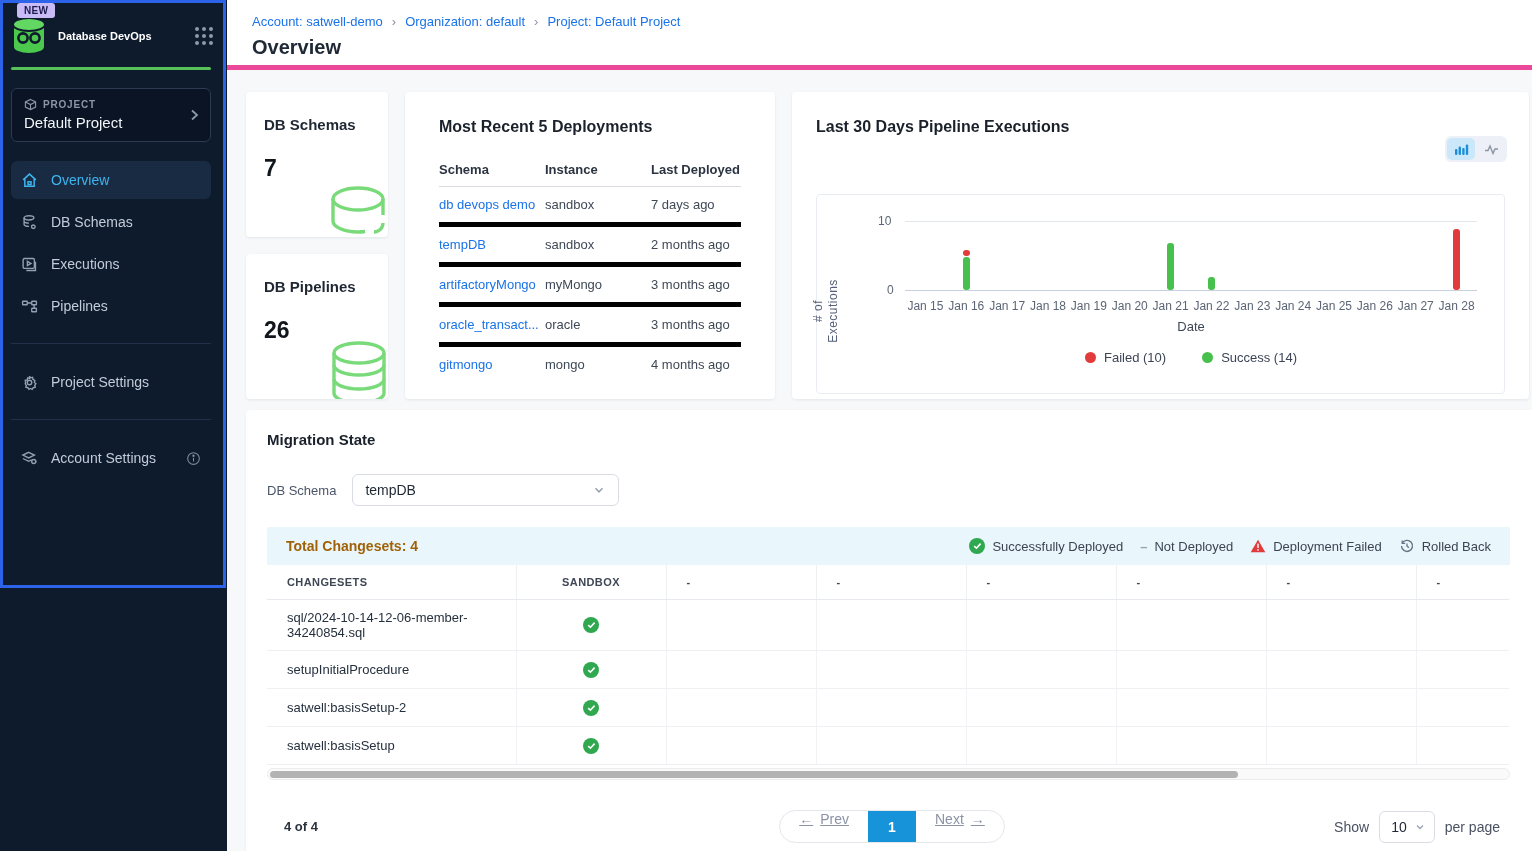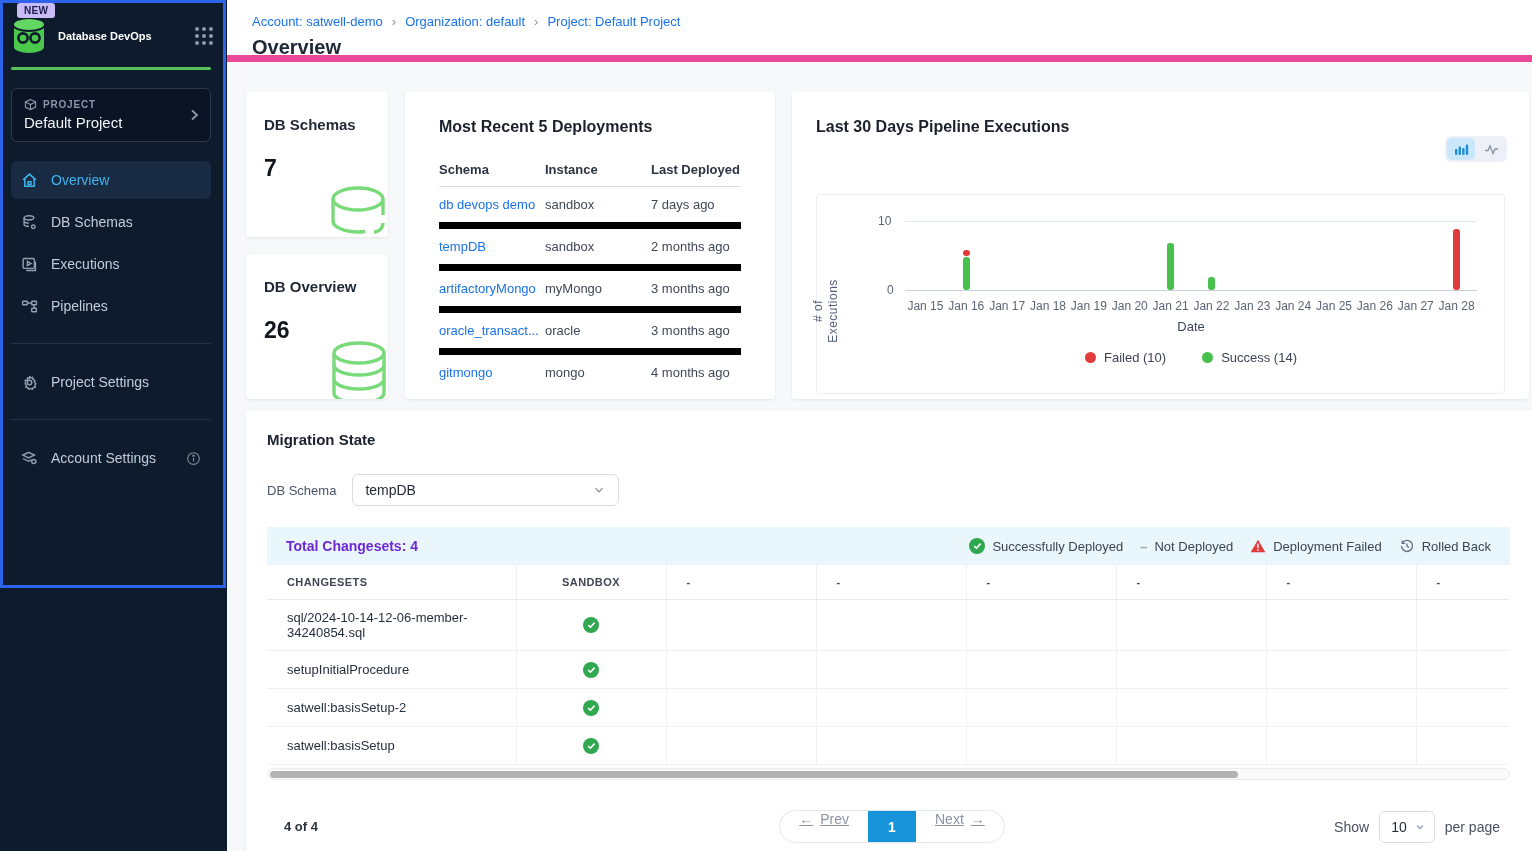--- a/index.html
+++ b/index.html
@@ -24,40 +24,40 @@
   .nav { margin:19px 16px 0 11px; }
   .nav-item { display:flex; align-items:center; gap:13px; height:38px; padding:0 10px; border-radius:6px; margin-bottom:4px; color:#c3cbd8; font-size:14px; cursor:pointer; }
   .nav-item .nav-ico { color:#93a0b4; display:flex; align-items:center; }
   .nav-item.active { background:#192b42; color:#3db5f0; }
   .nav-item.active .nav-ico { color:#3db5f0; }
   .nav-divider { border:none; border-top:1px solid #223149; margin:18px 16px 18px 11px; }
   .info-ico { margin-left:auto; color:#7c889c; display:flex; }
 
   
   .main { position:absolute; left:227px; top:0; right:0; bottom:0; }
-  .topbar { height:62px; background:#ffffff; border-bottom:7px solid #ec4899; padding:14px 0 0 25px; }
+  .topbar { height:70px; background:#ffffff; border-bottom:5px solid #ec4899; padding:14px 0 0 25px; }
   .breadcrumb { display:flex; align-items:center; font-size:13px; }
   .crumb { color:#1a73e8; cursor:pointer; }
   .crumb-sep { color:#8a94a3; margin:0 9px; font-size:13px; }
   .page-title { font-size:20px; font-weight:bold; color:#202a37; margin-top:7px; }
 
   .content { position:absolute; top:70px; left:0; right:0; bottom:0; background:#f6f8fa; overflow:hidden; }
   .cards-row { display:flex; gap:17px; margin:22px 3px 0 19px; height:307px; }
   .card { background:#fff; border-radius:4px; box-shadow:0 1px 3px rgba(16,24,40,.08); }
   .stats-col { width:142px; display:flex; flex-direction:column; gap:17px; flex:none; }
   .stat-card { flex:1; position:relative; overflow:hidden; padding:24px 0 0 18px; }
   .stat-title { font-size:15px; font-weight:bold; color:#1f2733; }
   .stat-value { font-size:23px; font-weight:bold; color:#11161d; margin-top:22px; }
   .stat-ico { position:absolute; right:-4px; bottom:-8px; }
 
   .deploy-card { width:370px; flex:none; padding:26px 34px 0; }
   .card-title { font-size:16px; font-weight:bold; color:#1a212b; }
   .deploy-table { width:100%; border-collapse:collapse; margin-top:14px; font-size:13px; }
   .deploy-table th { text-align:left; color:#2b3440; font-weight:bold; padding:12px 0 9px; border-bottom:1px solid #d8dce2; }
-  .deploy-table td { padding:10px 0; border-bottom:7px solid #000000; color:#3f4856; }
+  .deploy-table td { padding:10px 0; border-bottom:5px solid #000000; color:#3f4856; }
   .deploy-table tr:last-child td { border-bottom:none; }
   .deploy-table .link { color:#1a73e8; cursor:pointer; }
   .col-schema { width:106px; } .col-instance { width:106px; }
 
   .chart-card { flex:1; position:relative; padding:26px 24px 0; }
   .chart-toggle { position:absolute; top:44px; right:22px; background:#edf1f7; border-radius:6px; padding:2px; display:flex; gap:2px; }
   .toggle-btn { width:28px; height:22px; display:flex; align-items:center; justify-content:center; border-radius:5px; cursor:pointer; }
   .toggle-btn.active { background:#cbe8fb; }
   .chart-panel { margin-top:58px; border:1px solid #e9edf2; border-radius:4px; height:200px; position:relative; padding:26px 27px 0 88px; }
   .ylabel { position:absolute; left:-6px; top:36px; width:76px; transform:rotate(-90deg) translateX(-38px); transform-origin:40px 40px; font-size:12px; color:#55607a; text-align:center; line-height:1.25; letter-spacing:.5px; }
@@ -77,21 +77,21 @@
   
   .migration-panel { margin:11px 0 0 19px; background:#fff; border-radius:4px 0 0 0; box-shadow:0 1px 3px rgba(16,24,40,.06); padding:21px 22px 0 21px; height:452px; }
   .mig-title { font-size:15px; font-weight:bold; color:#1a212b; }
   .schema-row { display:flex; align-items:center; gap:16px; margin-top:26px; }
   .schema-label { font-size:13px; color:#4a5568; }
   .schema-select { width:267px; height:32px; background:#fff; border:1px solid #d9dde3; border-radius:6px; display:flex; align-items:center; padding:0 12px; font-size:14px; color:#1f2733; cursor:pointer; }
   .schema-select svg { margin-left:auto; }
 
   .tc-wrap { margin-top:21px; }
   .tc-header { background:#e9f6fb; height:38px; display:flex; align-items:center; padding:0 19px; border-radius:2px 2px 0 0; }
-  .tc-total { font-size:14px; font-weight:bold; color:#6d28d9; }
+  .tc-total { font-size:14px; font-weight:bold; color:#a16207; }
   .tc-legend { margin-left:auto; display:flex; align-items:center; gap:17px; font-size:13px; color:#3c4454; }
   .tc-legend .li { display:flex; align-items:center; gap:7px; }
   .dash-ico { color:#9aa2b1; font-weight:bold; }
   .tbl-clip { overflow:hidden; width:1242px; }
   .cs-table { border-collapse:collapse; table-layout:fixed; width:1299px; font-size:13px; background:#fff; }
   .cs-table col.c-name { width:249px; }
   .cs-table col.c-std { width:150px; }
   .cs-table th { font-size:11px; font-weight:bold; color:#3f4754; letter-spacing:.4px; text-align:left; padding:11px 20px; border-right:1px solid #eef0f4; border-bottom:1px solid #e6e9ee; }
   .cs-table th.center { text-align:center; }
   .cs-table td { padding:10px 20px; border-right:1px solid #f0f2f6; border-bottom:1px solid #eef0f3; color:#25303e; height:38px; }
@@ -263,21 +263,21 @@
             <div class="stat-value">7</div>
             <span class="stat-ico">
               <svg width="66" height="60" viewBox="0 0 66 60" fill="none" stroke="#79da79" stroke-width="3.4">
                 <ellipse cx="32" cy="14" rx="25" ry="11"></ellipse>
                 <path d="M7 14 V36 c0 6.1 11.2 11 25 11 2.5 0 4.9-.2 7.1-.5 M57 14 V30"></path>
                 <path d="M57 38 a9 9 0 0 1 -9 9"></path>
               </svg>
             </span>
           </div>
           <div class="card stat-card">
-            <div class="stat-title">DB Overview</div>
+            <div class="stat-title">DB Pipelines</div>
             <div class="stat-value">26</div>
             <span class="stat-ico">
               <svg width="66" height="66" viewBox="0 0 66 66" fill="none" stroke="#79da79" stroke-width="3.4">
                 <ellipse cx="33" cy="12" rx="25" ry="10"></ellipse>
                 <path d="M8 12 V24 c0 5.5 11.2 10 25 10 s25-4.5 25-10 V12"></path>
                 <path d="M8 24 V38 c0 5.5 11.2 10 25 10 s25-4.5 25-10 V24"></path>
                 <path d="M8 38 V52 c0 5.5 11.2 10 25 10 s25-4.5 25-10 V38"></path>
               </svg>
             </span>
           </div>

